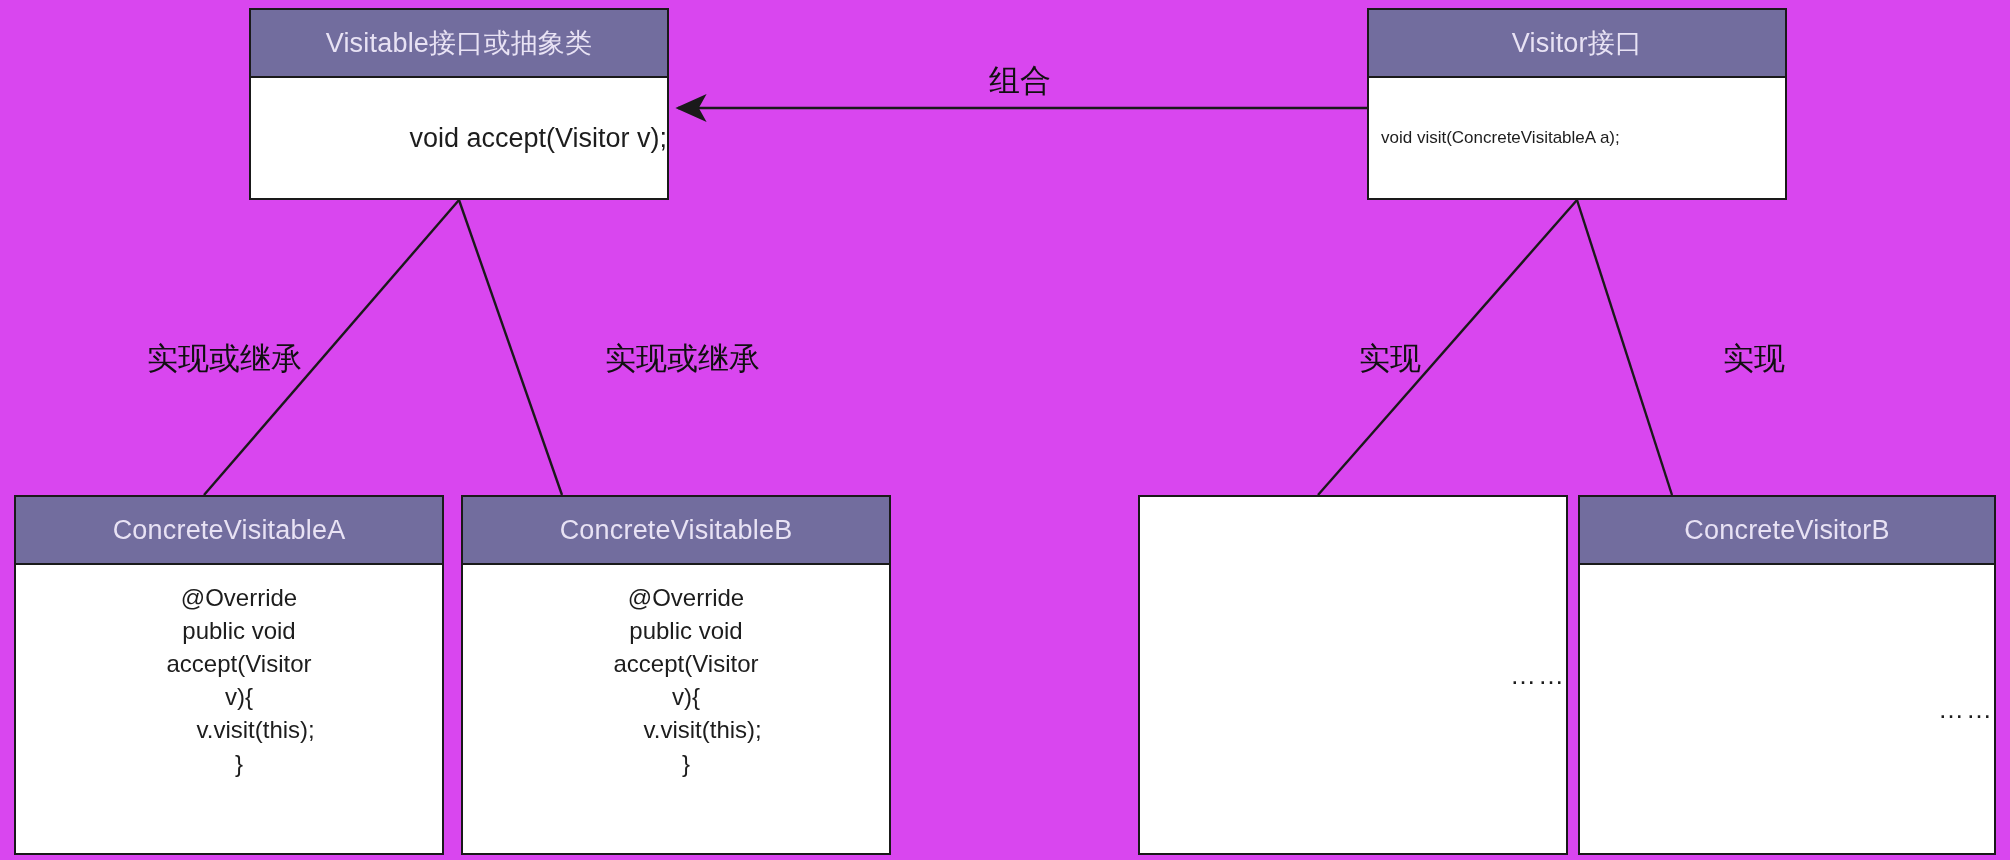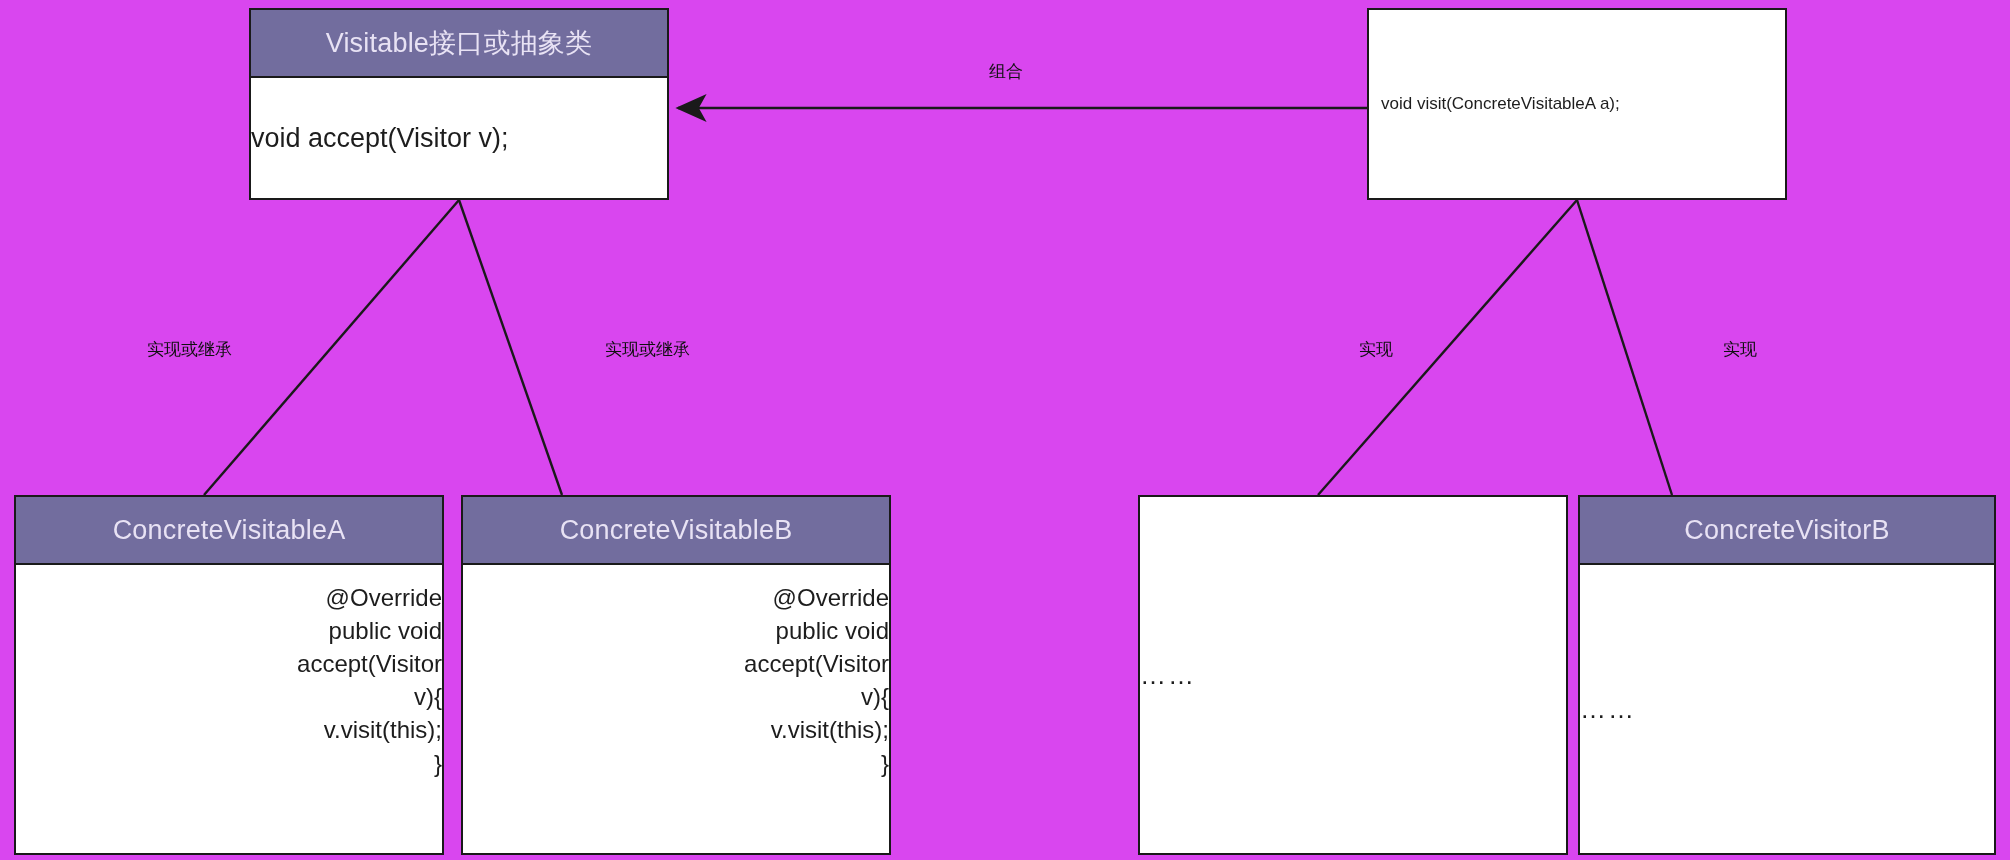--- a/index.html
+++ b/index.html
@@ -48,30 +48,30 @@
     flex: 0 0 auto;
   }
   .uml-body {
     box-sizing: border-box;
     flex: 1 1 auto;
     display: flex;
     flex-direction: column;
     color: #1d1d1d;
   }
   .body-center {
-    align-items: flex-start;
+    align-items: flex-end;
     justify-content: center;
   }
   .body-left {
     align-items: flex-start;
     justify-content: center;
     padding-left: 12px;
   }
   .body-code {
-    align-items: flex-end;
+    align-items: center;
     justify-content: flex-start;
     padding: 16px 0 0 20px;
   }
   .sig-line {
     font-size: 17px;
     line-height: 1.22;
     white-space: nowrap;
   }
   .code-line {
     font-size: 24px;
@@ -82,21 +82,21 @@
     font-size: 27px;
     white-space: nowrap;
   }
   .ellipsis-text {
     font-size: 26px;
     letter-spacing: 2px;
     color: #1d1d1d;
   }
   .edge-label {
     position: absolute;
-    font-size: 17px;
+    font-size: 31px;
     color: #101010;
     white-space: nowrap;
     z-index: 3;
   }
 </style>
 </head>
 <body>
 
 <div id="canvas">
 
@@ -117,20 +117,21 @@
   </svg>
 
   <div class="uml-box" style="left:249px; top:8px; width:420px; height:192px;">
     <div class="uml-header" style="height:68px;">Visitable接口或抽象类</div>
     <div class="uml-body body-center">
       <div class="method-text">void accept(Visitor v);</div>
     </div>
   </div>
 
   <div class="uml-box" style="left:1367px; top:8px; width:420px; height:192px;">
+    <div class="uml-header" style="height:68px;">Visitor接口</div>
     <div class="uml-body body-left">
       <div class="sig-line">void visit(ConcreteVisitableA a);</div>
     </div>
   </div>
 
   <div class="uml-box" style="left:14px; top:495px; width:430px; height:360px;">
     <div class="uml-header" style="height:68px;">ConcreteVisitableA</div>
     <div class="uml-body body-code">
       <div class="code-line">@Override</div>
       <div class="code-line">public void</div>

